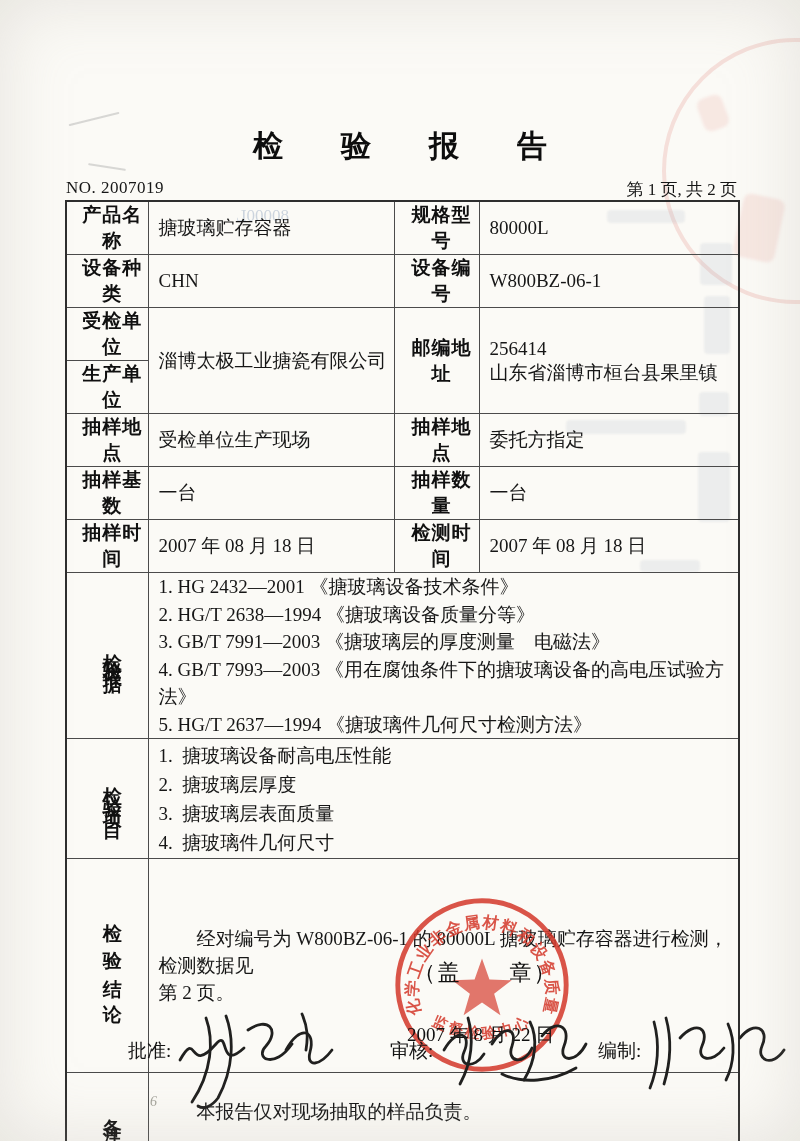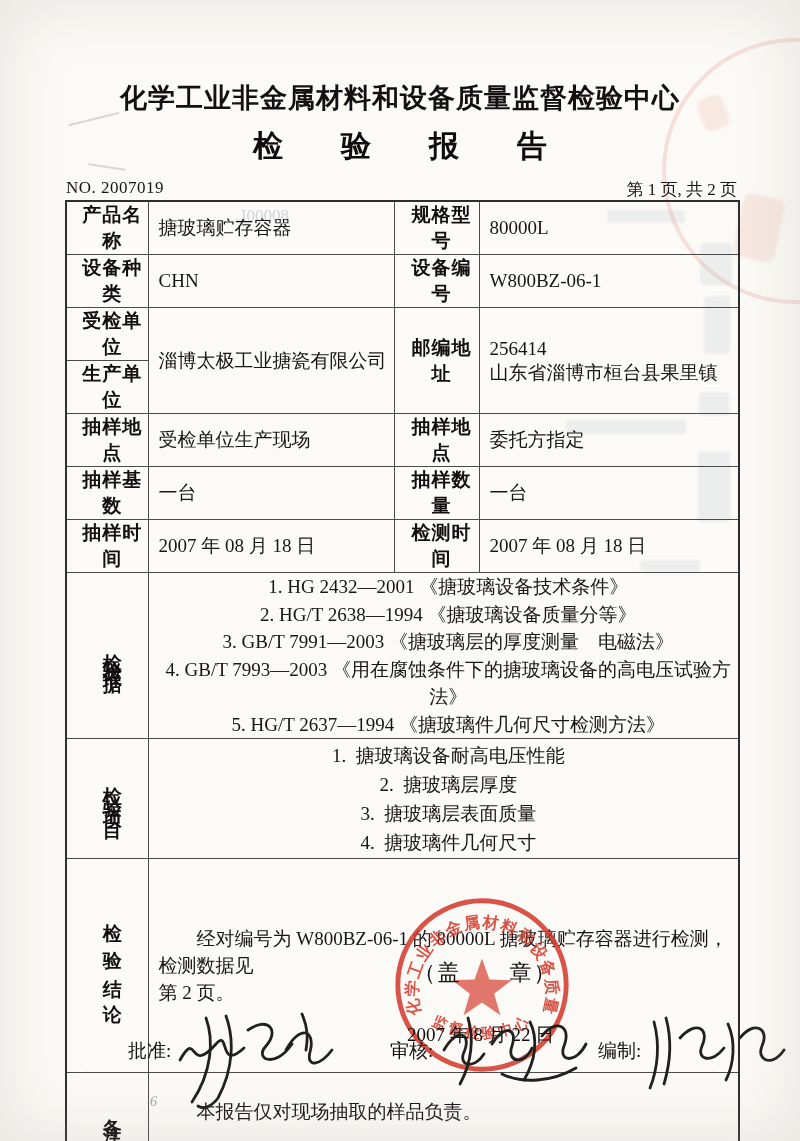--- a/index.html
+++ b/index.html
@@ -41,21 +41,21 @@
   td.vcell{text-align:center;padding:0;}
   .vlabel{
     display:inline-block;writing-mode:vertical-rl;text-orientation:upright;
     font-weight:600;font-size:19px;color:#101010;
   }
   .sp6{letter-spacing:7px;}
   .sp10{letter-spacing:12px;}
   .sp26{letter-spacing:27px;}
   .addr{line-height:24px;padding:3px 0 3px 10px;}
   .listcell{vertical-align:top;padding:12px 12px 0 10px;line-height:27.5px;font-size:18.5px;}
-  .listcell div{white-space:pre-wrap;text-align:center;}
+  .listcell div{white-space:pre-wrap;}
   .itemscell{padding-top:22px;line-height:29px;}
   .conclcell{position:relative;vertical-align:top;padding:10px 14px 0 10px;line-height:27px;font-size:18.5px;}
   .indent{text-indent:2em;}
   .remcell{vertical-align:top;padding:10px 14px 0 10px;font-size:18.5px;}
   
   .seal{position:absolute;left:218px;top:33px;width:230px;height:186px;opacity:.85;}
   .seal-caption{
     position:absolute;left:252px;top:100px;width:170px;text-align:center;
     font-size:22px;color:#101010;letter-spacing:2px;text-indent:0;
   }
@@ -86,21 +86,20 @@
 
 <div class="page">
 
   <div class="scratch" style="left:68px;top:118px;width:52px;transform:rotate(-14deg);"></div>
   <div class="scratch" style="left:88px;top:166px;width:38px;transform:rotate(9deg);"></div>
 
   <div class="seal-bleed"></div>
   <div class="seal-bleed-blob" style="left:738px;top:196px;width:42px;height:64px;transform:rotate(12deg);"></div>
   <div class="seal-bleed-blob" style="left:700px;top:96px;width:26px;height:34px;transform:rotate(-20deg);"></div>
 
-  <div class="org-title">化学工业非金属材料和设备质量监督检验中心</div>
   <div class="report-title">检验报告</div>
   <div class="report-no">NO. 2007019</div>
   <div class="page-info">第 1 页, 共 2 页</div>
 
   <div class="bleed-text" style="left:236px;top:206px;">80000L</div>
   <div class="bleed-blob" style="left:607px;top:210px;width:78px;height:13px;"></div>
   <div class="bleed-blob" style="left:700px;top:243px;width:32px;height:42px;"></div>
   <div class="bleed-blob" style="left:704px;top:296px;width:26px;height:58px;"></div>
   <div class="bleed-blob" style="left:699px;top:392px;width:30px;height:24px;"></div>
   <div class="bleed-blob" style="left:698px;top:452px;width:32px;height:70px;"></div>

